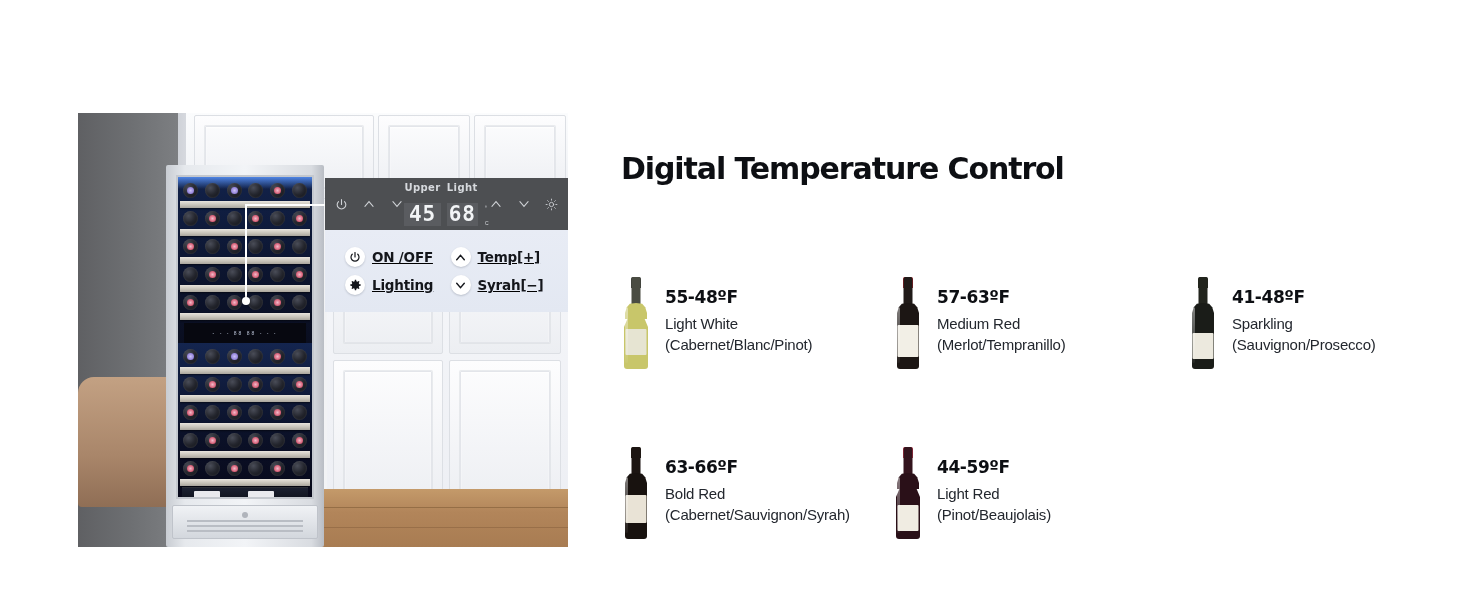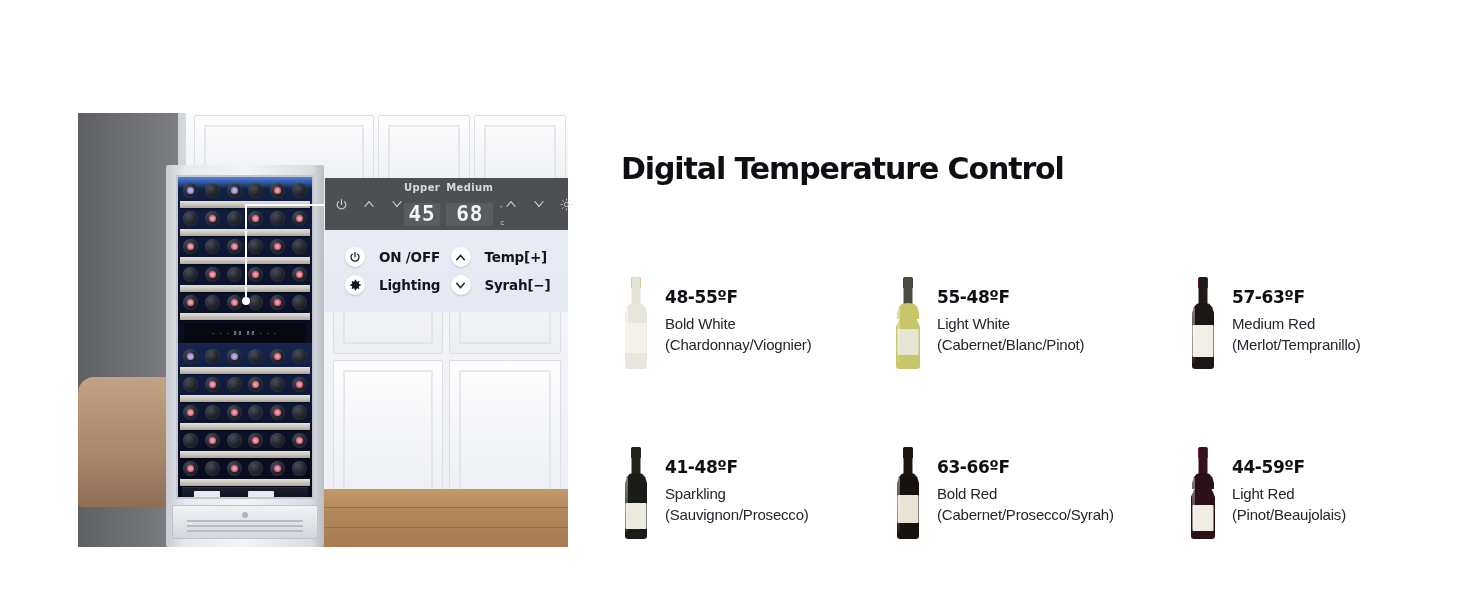--- a/index.html
+++ b/index.html
@@ -157,21 +157,21 @@
     display:flex; flex-direction: column; justify-content: space-between;
     height: 22px; font-size: 5px; color: #d9dce0; margin-left: 1px;
   }
 
   .buttons-panel {
     position: absolute; left: 325px; top: 230px; width: 243px; height: 82px;
     background: linear-gradient(180deg,#e8ecf5 0%, #e3e8f2 100%);
     display: grid; grid-template-columns: 1fr 1fr; align-content: center;
     row-gap: 8px; padding: 8px 12px 8px 20px;
   }
-  .pbtn { display: flex; align-items: center; gap: 14px; }
+  .pbtn { display: flex; align-items: center; gap: 7px; text-decoration: underline; }
   .pbtn-icon {
     width: 20px; height: 20px; border-radius: 50%;
     background: #fff; box-shadow: 0 1px 2px rgba(40,50,70,.22);
     display: flex; align-items: center; justify-content: center;
     color: #15171c; flex: none;
   }
   .pbtn-label {
     font-family: "DejaVu Sans", sans-serif;
     font-weight: 700; font-size: 13.5px; color: #14161b; white-space: nowrap;
     letter-spacing: -.2px;
@@ -405,21 +405,21 @@
     </span>
 
     <span class="ts-spacer"></span>
 
     <div class="readouts">
       <div class="readout">
         <div class="readout-label">Upper</div>
         <div class="readout-digits">45</div>
       </div>
       <div class="readout">
-        <div class="readout-label">Medium</div>
+        <div class="readout-label">Light</div>
         <div class="readout-digits">68</div>
       </div>
       <div class="unit-col">
         <span>º</span>
         <span>C</span>
       </div>
     </div>
 
     <span class="ts-spacer"></span>
 
@@ -480,37 +480,20 @@
       <span class="pbtn-label">Syrah[−]</span>
     </div>
   </div>
 
   <div class="content">
     <div class="headline">Digital Temperature Control</div>
   </div>
 
   <div class="grid">
 
-    <div class="card">
-      <div class="bottle">
-        <div class="b-cap" style="background: rgb(201, 174, 96);"></div>
-          <div class="b-neck" style="background: rgb(228, 226, 214);"></div>
-          <div class="b-shoulder" style="background: rgb(233, 231, 220);"></div>
-        <div class="b-body" style="background: rgb(233, 231, 220);"></div>
-          <div class="b-label" style="background: rgb(244, 242, 234); top: 46px; height: 30px;"></div>
-          <div class="b-gloss"></div>
-      </div>
-      <div class="card-text">
-        <div class="temp-range">48-55ºF</div>
-        <div class="wine-name">
-          <span>Bold White</span><br>
-          <span>(Chardonnay/Viognier)</span>
-        </div>
-      </div>
-    </div>
 
     <div class="card">
       <div class="bottle">
         <div class="b-cap" style="background: rgb(58, 60, 56);"></div>
           <div class="b-neck" style="background: rgb(74, 76, 66);"></div>
           <div class="b-shoulder" style="background: rgb(200, 198, 106);"></div>
         <div class="b-body burg" style="background: rgb(200, 198, 106);"></div>
           <div class="b-label" style="background: rgb(230, 228, 210); top: 52px; height: 26px;"></div>
           <div class="b-gloss"></div>
       </div>
@@ -565,21 +548,21 @@
           <div class="b-neck" style="background: rgb(28, 21, 18);"></div>
           <div class="b-shoulder" style="background: rgb(24, 18, 15);"></div>
         <div class="b-body" style="background: rgb(24, 18, 15);"></div>
           <div class="b-label" style="background: rgb(233, 227, 214); top: 48px; height: 28px;"></div>
           <div class="b-gloss"></div>
       </div>
       <div class="card-text">
         <div class="temp-range">63-66ºF</div>
         <div class="wine-name">
           <span>Bold Red</span><br>
-          <span>(Cabernet/Prosecco/Syrah)</span>
+          <span>(Cabernet/Sauvignon/Syrah)</span>
         </div>
       </div>
     </div>
 
     <div class="card">
       <div class="bottle">
         <div class="b-cap" style="background: rgb(197, 56, 79);"></div>
           <div class="b-neck" style="background: rgb(51, 20, 29);"></div>
           <div class="b-shoulder" style="background: rgb(42, 16, 24);"></div>
         <div class="b-body burg" style="background: rgb(42, 16, 24);"></div>

